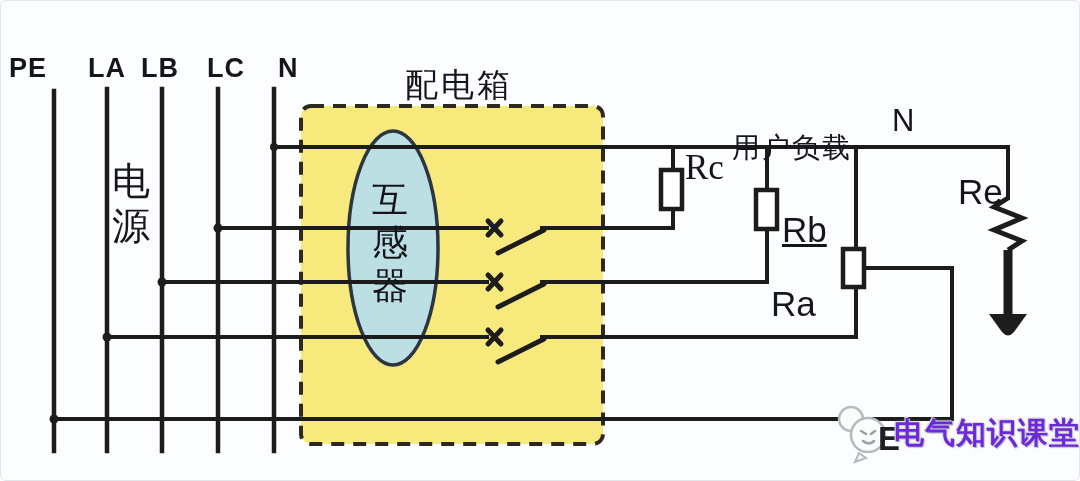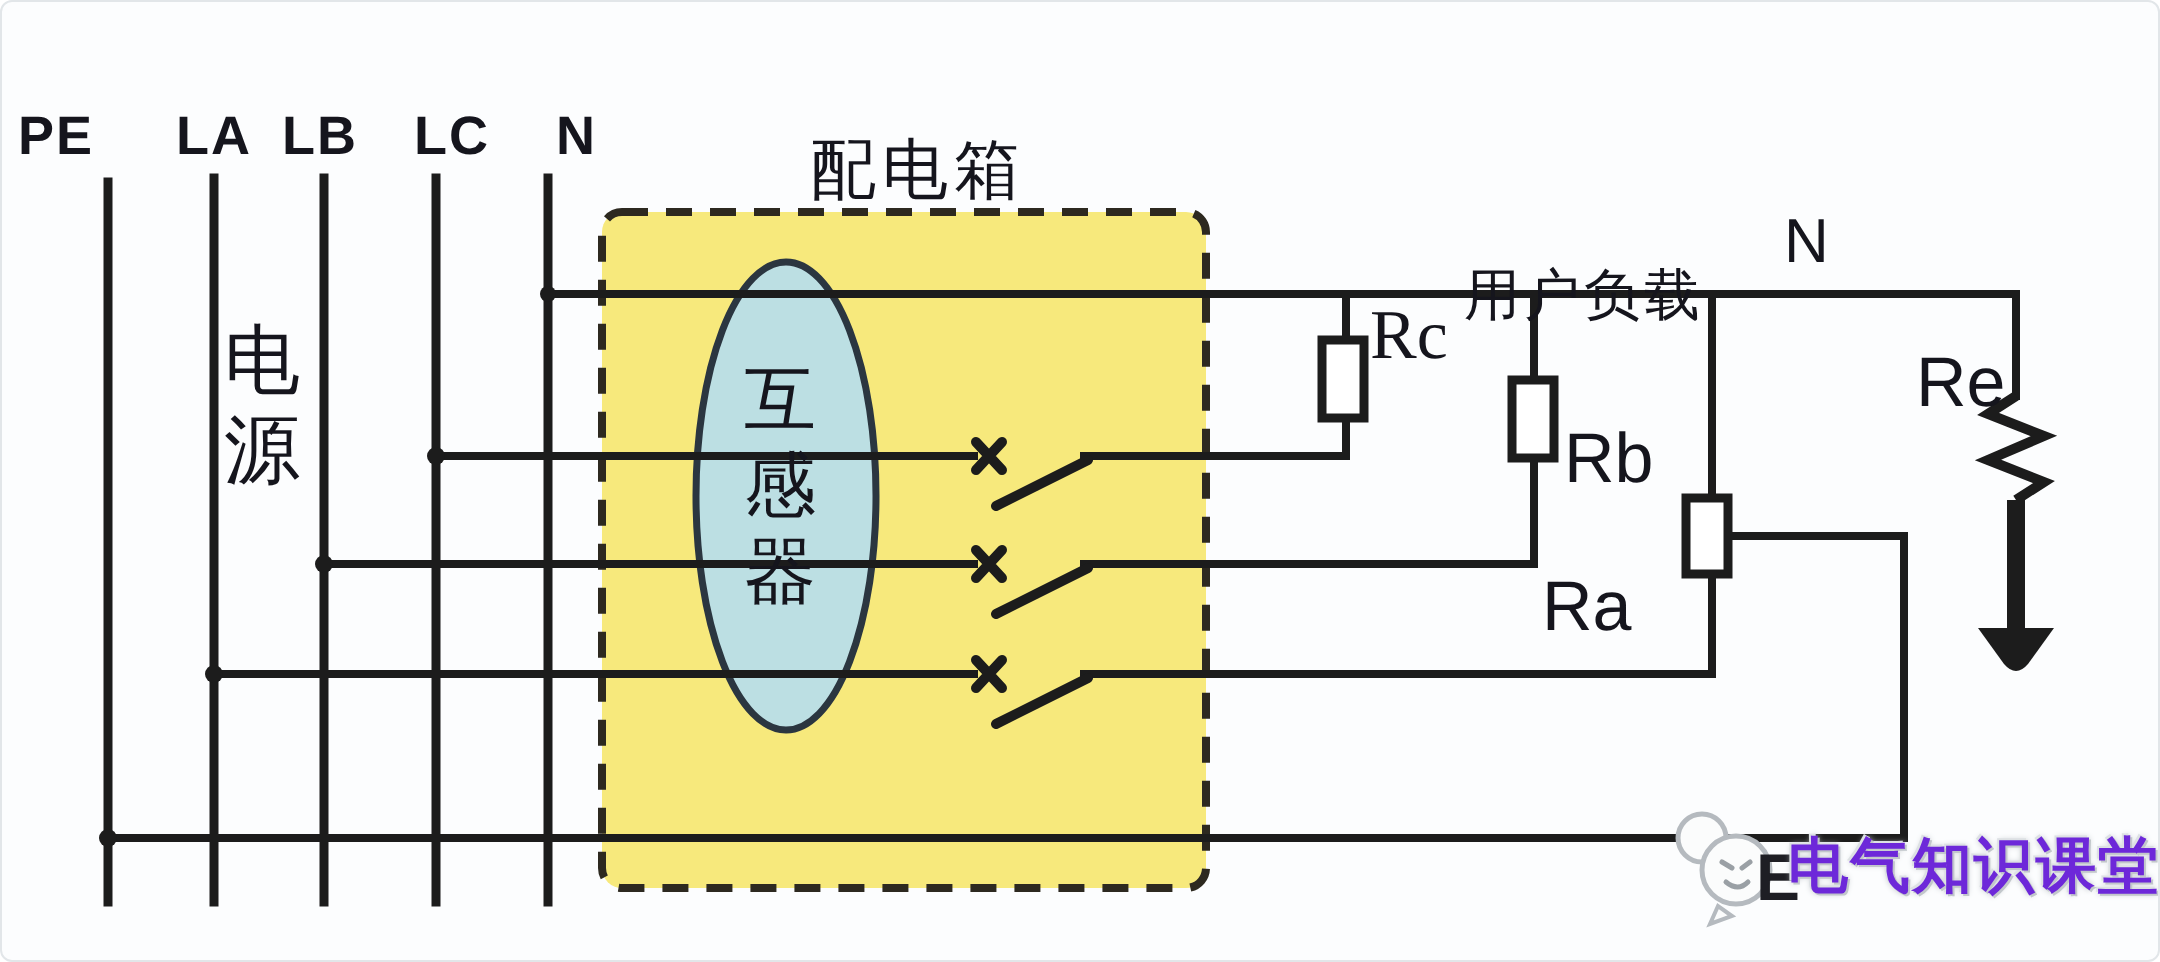--- a/index.html
+++ b/index.html
@@ -14,21 +14,21 @@
   #wires{position:absolute;left:0;top:0;}
   .lbl{position:absolute;white-space:nowrap;}
   .bus-label{font-size:27px;font-weight:700;letter-spacing:1px;}
   .vtext{word-break:break-all;white-space:normal;text-align:left;}
   .source-label{left:111px;top:158px;width:44px;font-size:38px;line-height:1.18;font-weight:500;}
   .box-title{left:404px;top:62px;font-size:33px;letter-spacing:3px;font-weight:500;}
   .transformer-label{left:371px;top:177px;width:42px;font-size:36px;line-height:1.2;font-weight:500;}
   .load-title{left:731px;top:84px;font-size:28px;letter-spacing:2px;font-weight:500;margin-top:44px;}
   .n-right{left:891px;top:102px;font-size:31px;font-weight:500;}
   .rlabel{font-size:35px;font-weight:500;}
-  .rc{left:684px;top:147px;font-family:Liberation Serif, serif;} .rb{left:781px;top:209px;}
+  .rc{left:684px;top:147px;font-family:Liberation Serif, serif;} .rb{left:781px;top:209px;text-decoration:underline;}
   .ra{left:770px;top:283px;} .re{left:957px;top:171px;}
   .ground-note{left:1028px;top:221px;width:32px;font-size:27px;line-height:1.15;font-weight:600;}
   .earth-label{left:877px;top:419px;font-size:33px;font-weight:700;color:#1e1e24;}
   .watermark-text{
     left:893px;top:412px;font-size:30px;font-weight:700;letter-spacing:1px;
     color:#6d28d9;
     text-shadow:1px 1px 0 #c2c7cb,-1px -1px 0 #dde1e4,0 0 3px #bdc2c6;
   }
 </style>
 </head>

